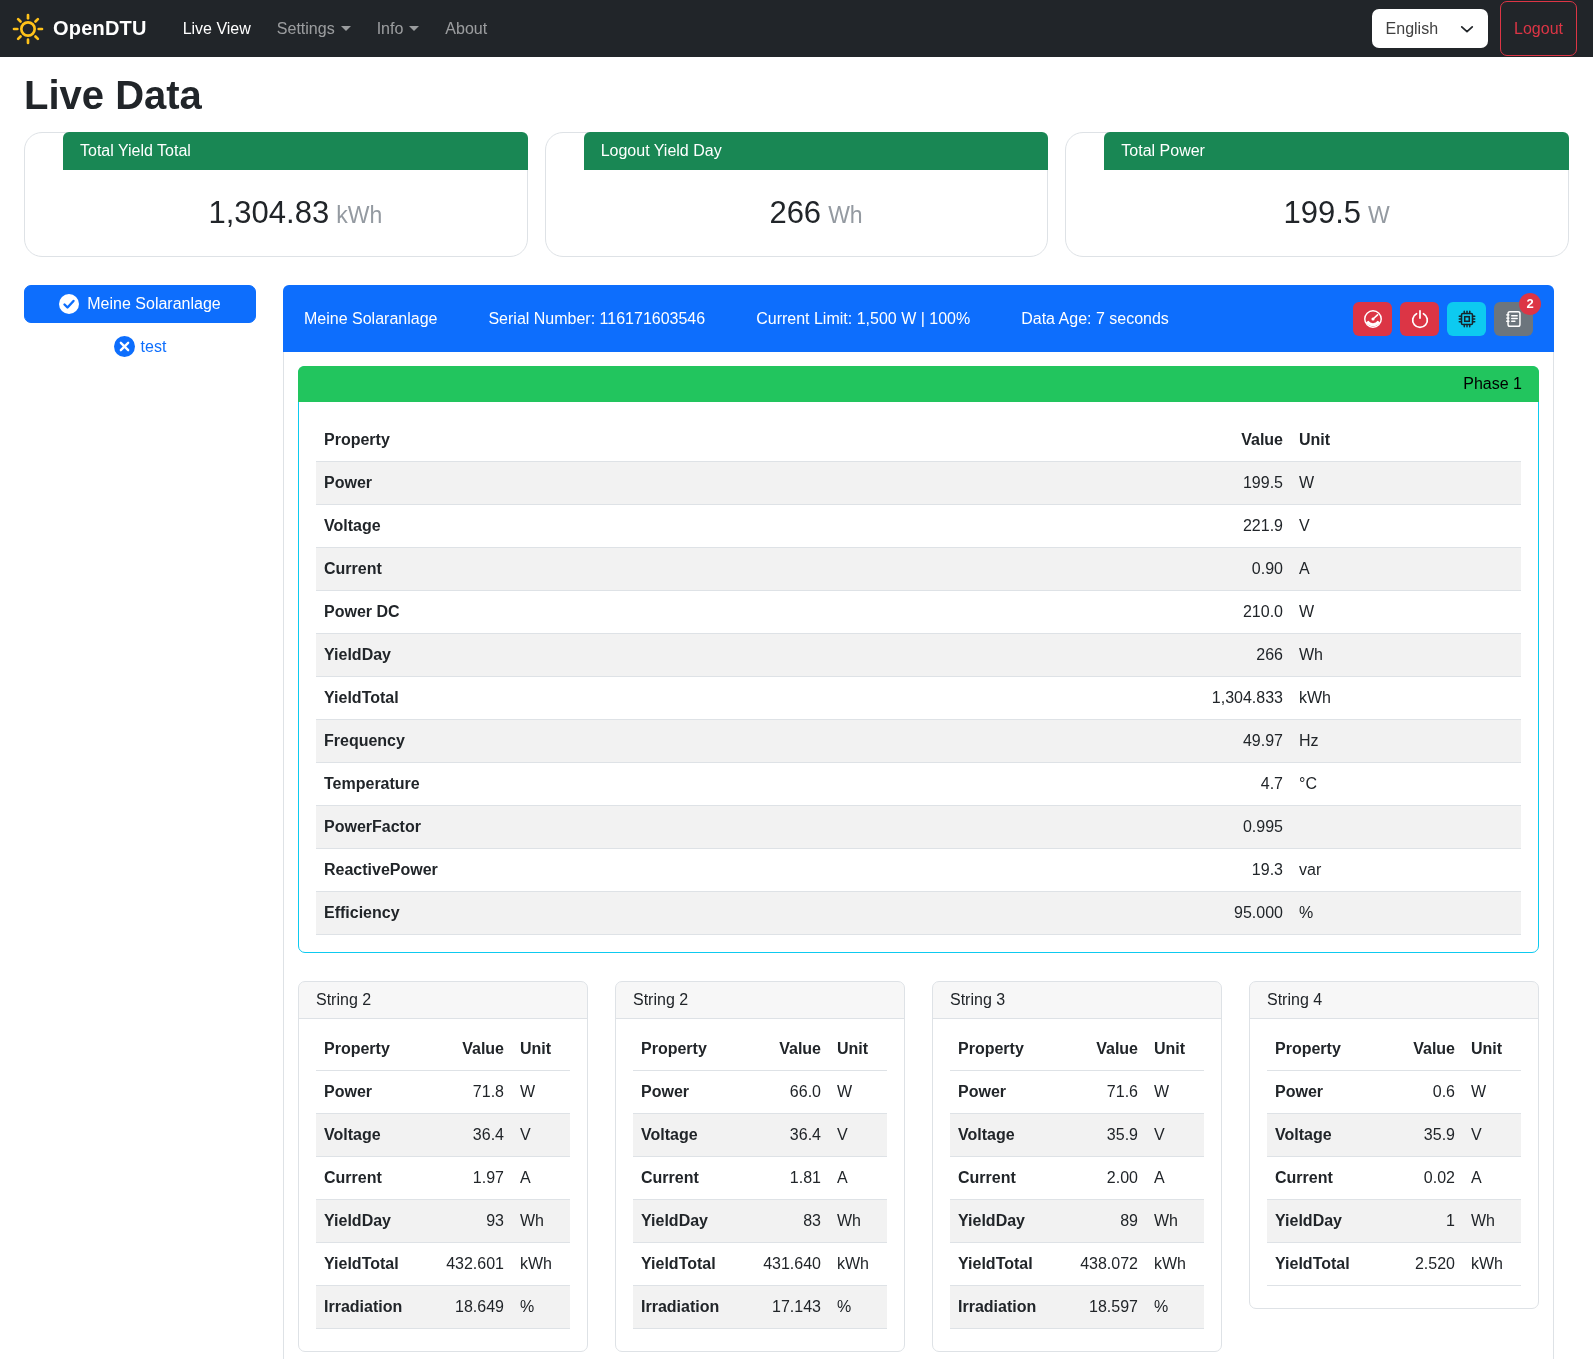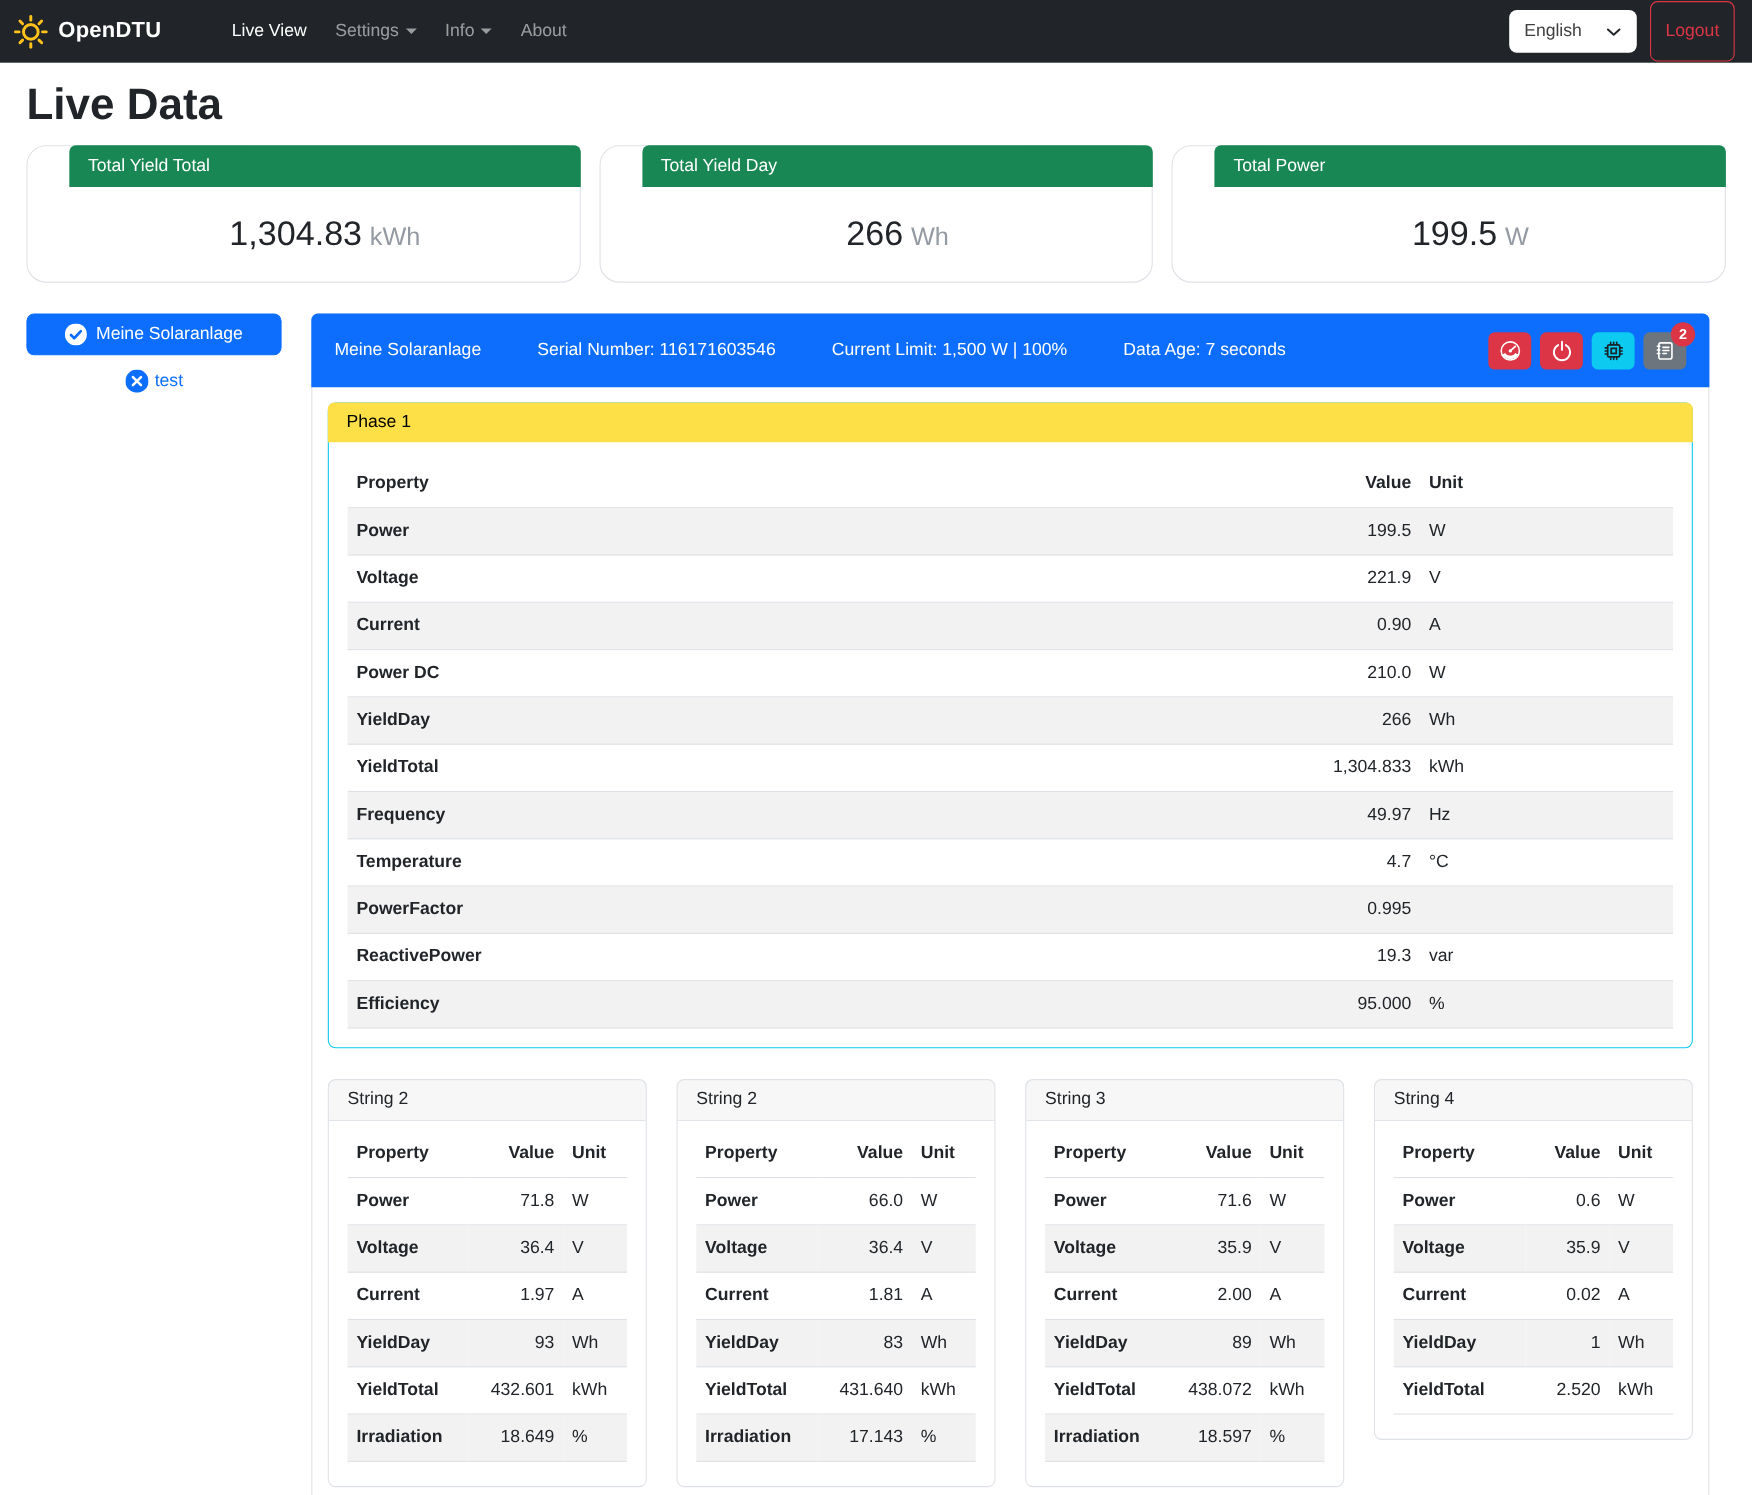--- a/index.html
+++ b/index.html
@@ -1,20 +1,20 @@
 <!DOCTYPE html>
 <html><head>
 <meta charset="utf-8">
 <style>
   * { box-sizing: border-box; margin: 0; padding: 0; }
   html,body { background:#fff; font-family:"Liberation Sans", sans-serif; color:#212529; }
   body { width:1593px; }
 
   
-  .navbar { height:57px; background:#212529; display:flex; align-items:center; padding:0 16px 0 12px;gap:28px; }
+  .navbar { height:57px; background:#212529; display:flex; align-items:center; padding:0 16px 0 12px; }
   .brand { display:flex; align-items:center; gap:9px; margin-right:26px; cursor:pointer; }
   .brand-text { color:#fff; font-size:20px; font-weight:700; letter-spacing:.2px; }
   .nav-links { display:flex; align-items:center; gap:6px;text-align:right; }
   .nav-link { color:rgba(255,255,255,.55); font-size:16px; padding:8px 10px; cursor:pointer; display:flex; align-items:center; gap:6px; }
   .nav-link.active { color:#fff; }
   .caret { width:0; height:0; border-left:5px solid transparent; border-right:5px solid transparent; border-top:5px solid rgba(255,255,255,.55); display:inline-block; }
   .nav-right { margin-left:auto; display:flex; align-items:center; gap:12px; }
   .lang-select { background:#fff; border-radius:7px; height:39px; padding:0 14px; display:flex; align-items:center; gap:22px; font-size:16px; color:#404040; cursor:pointer; }
   .logout-btn { background:transparent; border:1px solid #dc3545; color:#dc3545; font-size:16px; border-radius:7px; height:55px; padding:0 13px; cursor:pointer; font-family:inherit; }
 
@@ -39,21 +39,21 @@
   .inv-header { background:#0d6efd; color:#fff; height:67px; border-radius:6px 6px 0 0; margin:-1px -1px 0 -1px; display:flex; align-items:center; padding:0 21px; font-size:16px; }
   .inv-header .meta { display:flex; align-items:center; gap:51px; }
   .icon-btns { margin-left:auto; display:flex; gap:8px; }
   .icon-btn { width:39px; height:34px; border-radius:6px; border:none; display:flex; align-items:center; justify-content:center; cursor:pointer; position:relative; }
   .icon-btn.red { background:#dc3545; }
   .icon-btn.cyan { background:#0dcaf0; }
   .icon-btn.gray { background:#6c757d; }
   .badge-count { position:absolute; top:-9px; right:-8px; background:#dc3545; color:#fff; min-width:22px; height:22px; border-radius:11px; font-size:13px; font-weight:700; display:flex; align-items:center; justify-content:center; padding:0 5px; }
 
   .phase-card { margin:14px 14px 0 14px; border:1px solid #0dcaf0; border-radius:7px; }
-  .phase-card .hd { background:#fde047; color:#000; font-size:16px; padding:9px 17px; border-radius:6px 6px 0 0; margin:-1px -1px 0 -1px; }
+  .phase-card .hd { background:#22c55e; color:#000; font-size:16px; padding:9px 17px; border-radius:6px 6px 0 0; margin:-1px -1px 0 -1px;text-align:right; }
   .phase-card .bd { padding:17px; }
 
   table.datatable { width:100%; border-collapse:collapse; font-size:16px; }
   table.datatable th, table.datatable td { padding:12px 8px; border-bottom:1px solid #dee2e6; text-align:left; }
   table.datatable th { font-weight:700; }
   table.datatable th.num, table.datatable td.num { text-align:right; }
   table.datatable td.prop { font-weight:700; }
   table.phase-t th.unit-col, table.phase-t td.unit-col { width:230px; }
   table.string-t th.unit-col, table.string-t td.unit-col { width:58px; }
   table.stripe-odd tbody tr:nth-child(odd) td { background:#f2f2f2; }
@@ -117,21 +117,21 @@
   <h1 class="page-title">Live Data</h1>
 
   <div class="summary-row">
     <div class="summary-card">
       <div class="hd">Total Yield Total</div>
       <div class="bd">
         <span class="val">1,304.83</span><span class="unit">kWh</span>
       </div>
     </div>
     <div class="summary-card">
-      <div class="hd">Total Yield Day</div>
+      <div class="hd">Logout Yield Day</div>
       <div class="bd">
         <span class="val">266</span><span class="unit">Wh</span>
       </div>
     </div>
     <div class="summary-card">
       <div class="hd">Total Power</div>
       <div class="bd">
         <span class="val">199.5</span><span class="unit">W</span>
       </div>
     </div>

